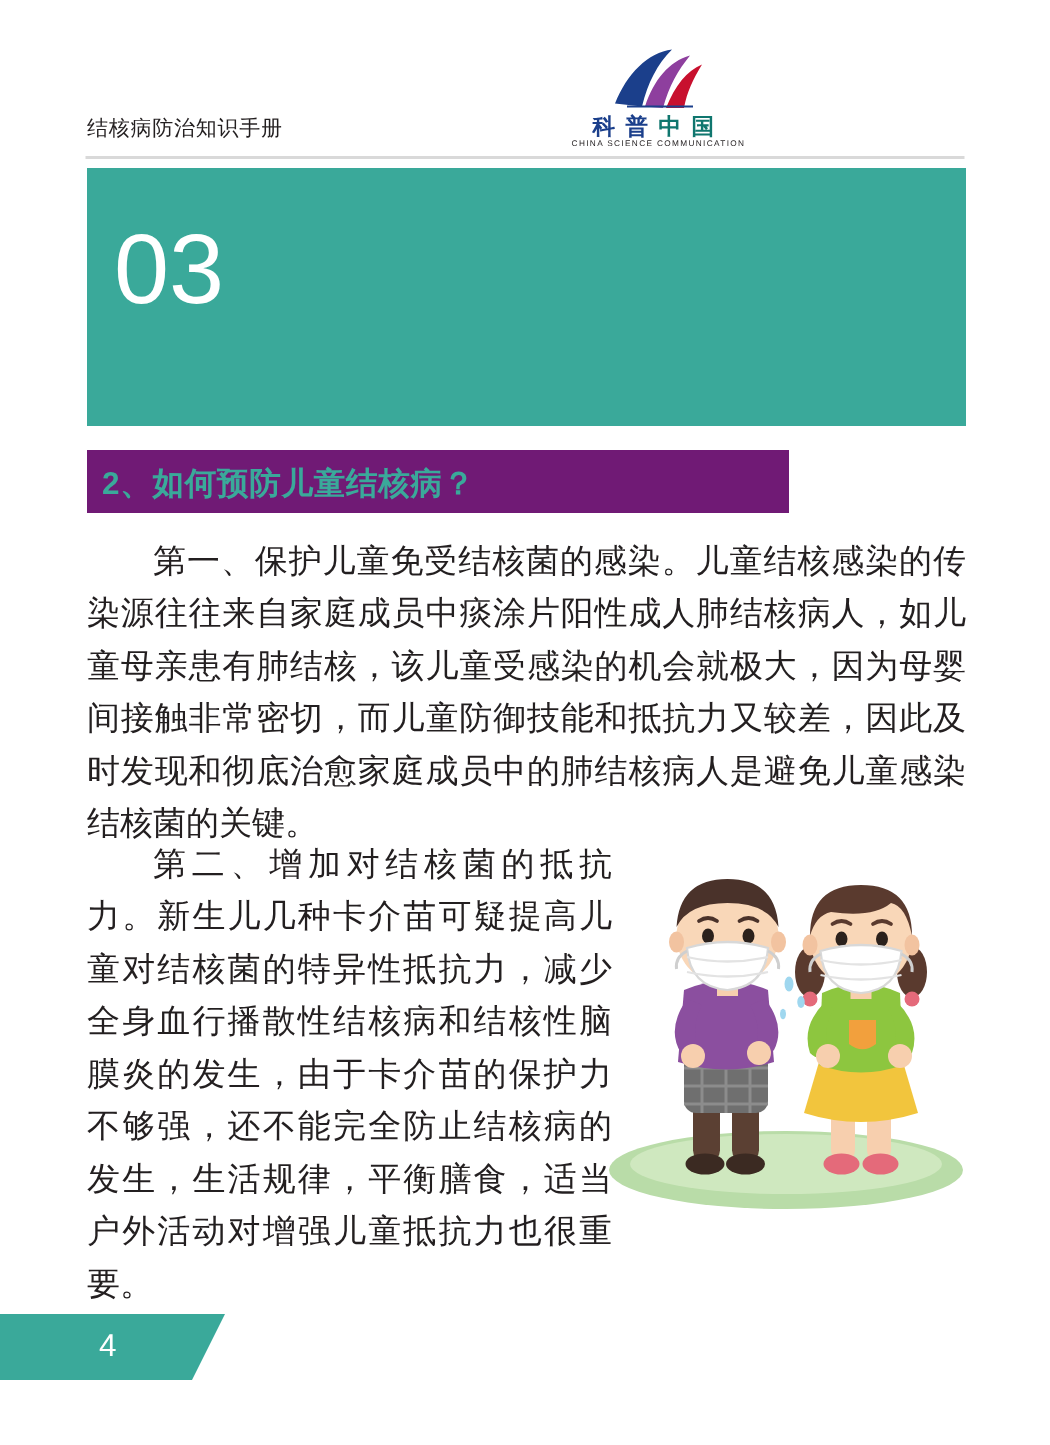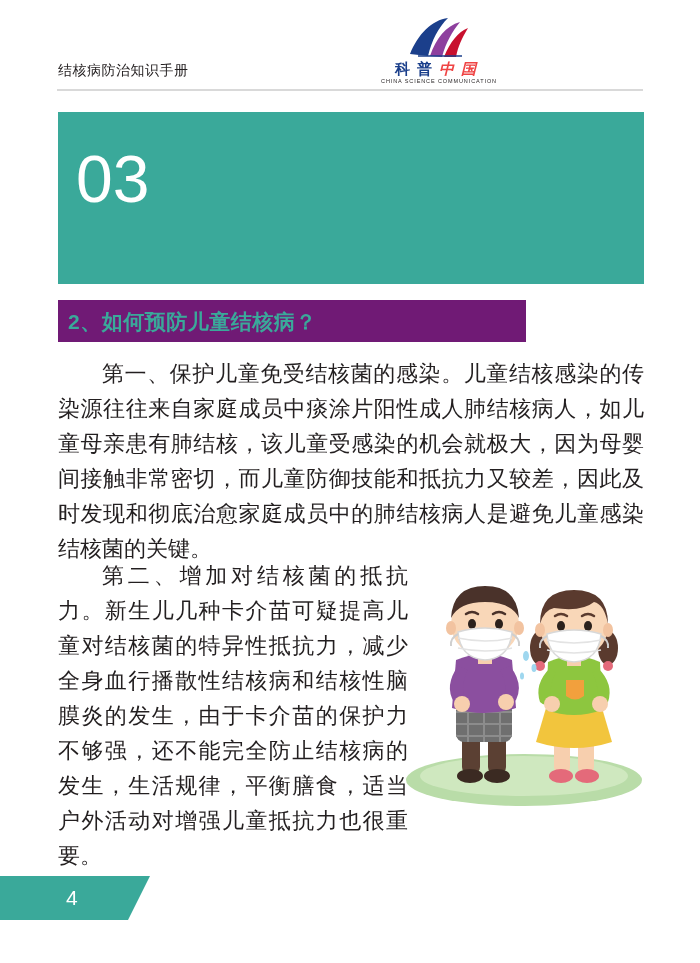--- a/index.html
+++ b/index.html
@@ -12,21 +12,21 @@
     background: #ffffff;
     font-family: "Liberation Sans", sans-serif;
     color: #231f20;
     position: relative;
     overflow: hidden;
   }
 
   
   .header {
     position: absolute;
-    top: 0;
+    top: 15px;
     left: 0;
     width: 556px;
     height: 96px;
   }
   .header-rule {
     position: absolute;
     left: 57px;
     top: 89px;
     width: 586px;
     height: 2px;
@@ -61,21 +61,21 @@
     top: 44px;
     width: 130px;
     text-align: center;
     font-size: 15px;
     font-weight: bold;
     letter-spacing: 7px;
     color: #231f20;
     white-space: nowrap;
   }
   .logo-cn .blue { color: #1b3f8b; }
-  .logo-cn .red { color: #ef4444; font-style: italic; }
+  .logo-cn .red { color: #0f766e; }
   .logo-en {
     position: absolute;
     left: 0;
     top: 62px;
     width: 130px;
     text-align: center;
     font-size: 5.5px;
     letter-spacing: 0.9px;
     color: #231f20;
     white-space: nowrap;

